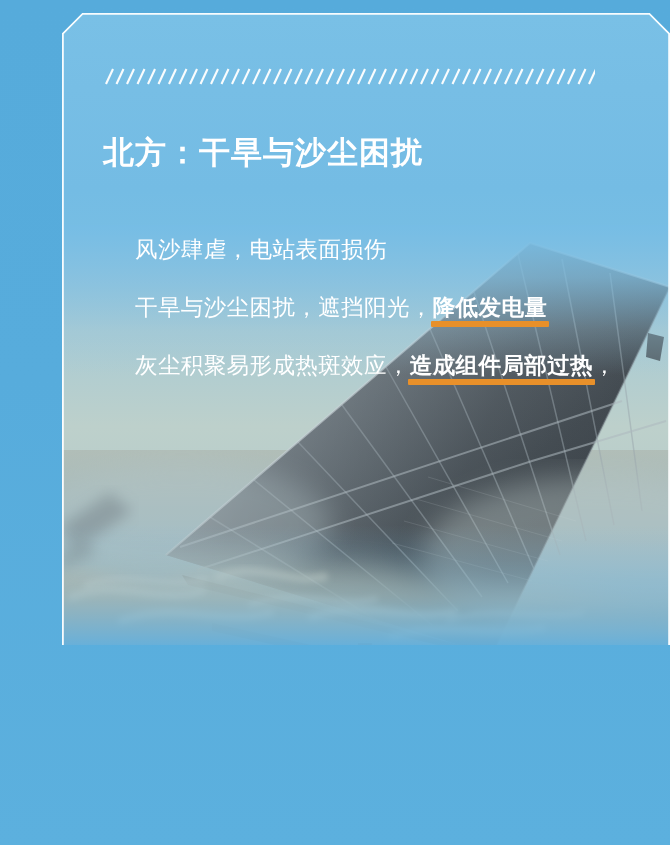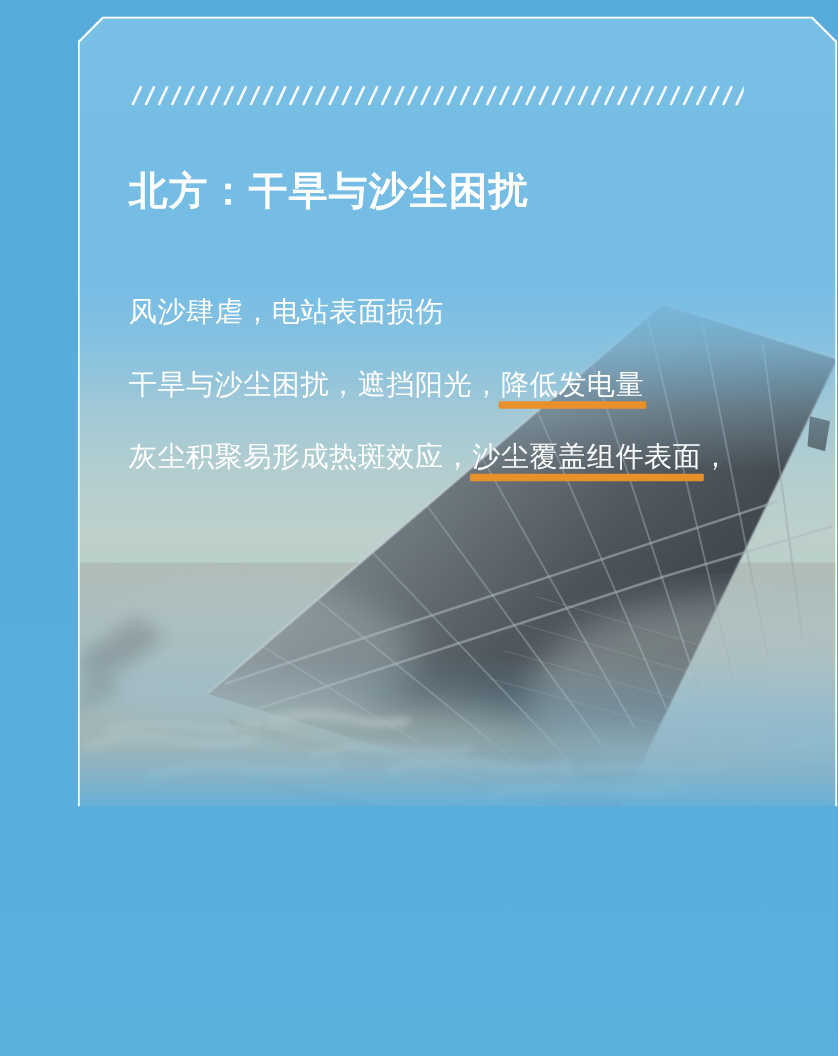--- a/index.html
+++ b/index.html
@@ -111,23 +111,23 @@
     left: 41px;
     top: 208px;
     width: 548px;
     color: #ffffff;
     font-size: 22.5px;
     font-weight: 400;
     line-height: 58px;
     letter-spacing: 0.4px;
     white-space: nowrap;
   }
-  .copy-line { height: 58px; }
+  .copy-line { height: 58px; margin-left: 32px; }
   .hl {
-    font-weight: 400;
+    font-weight: 700;
     position: relative;
     padding-bottom: 2px;
   }
   .hl::after {
     content: "";
     position: absolute;
     left: -2px;
     right: -2px;
     bottom: -5px;
     height: 6px;
@@ -337,21 +337,21 @@
     <div id="title">北方：干旱与沙尘困扰</div>
 
     <div id="body-copy">
       <div class="copy-line">
         <span>风沙肆虐，电站表面损伤</span>
       </div>
       <div class="copy-line">
         <span>干旱与沙尘困扰，遮挡阳光，</span><span class="hl">降低发电量</span>
       </div>
       <div class="copy-line">
-        <span>灰尘积聚易形成热斑效应，</span><span class="hl">沙尘覆盖组件表面</span><span>，</span>
+        <span>灰尘积聚易形成热斑效应，</span><span class="hl">造成组件局部过热</span><span>，</span>
       </div>
     </div>
 
     <div id="card-border">
       <svg width="608" height="832" viewBox="0 0 608 832" xmlns="http://www.w3.org/2000/svg">
         <polyline points="0.9,831 0.9,20.5 20.5,0.9 587.5,0.9 607.1,20.5 607.1,831" fill="none" stroke="#ffffff" stroke-width="1.8" opacity="0.95"></polyline>
       </svg>
     </div>
 
   </div>

